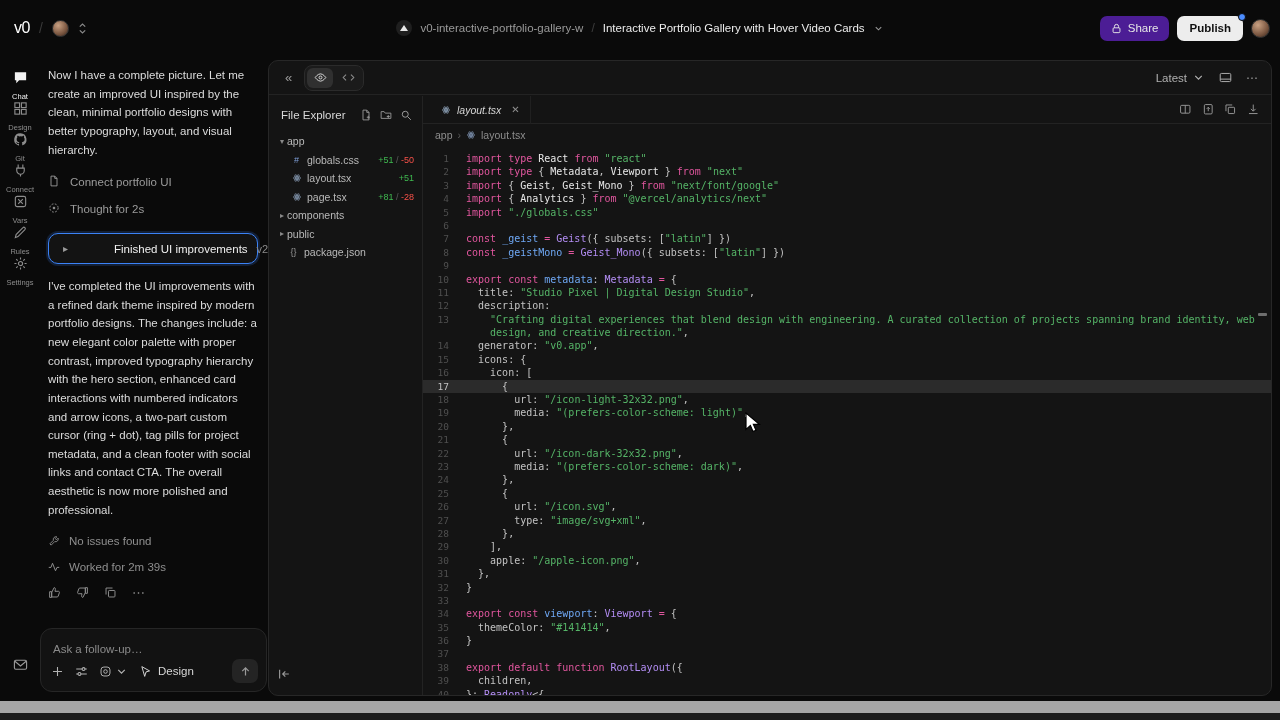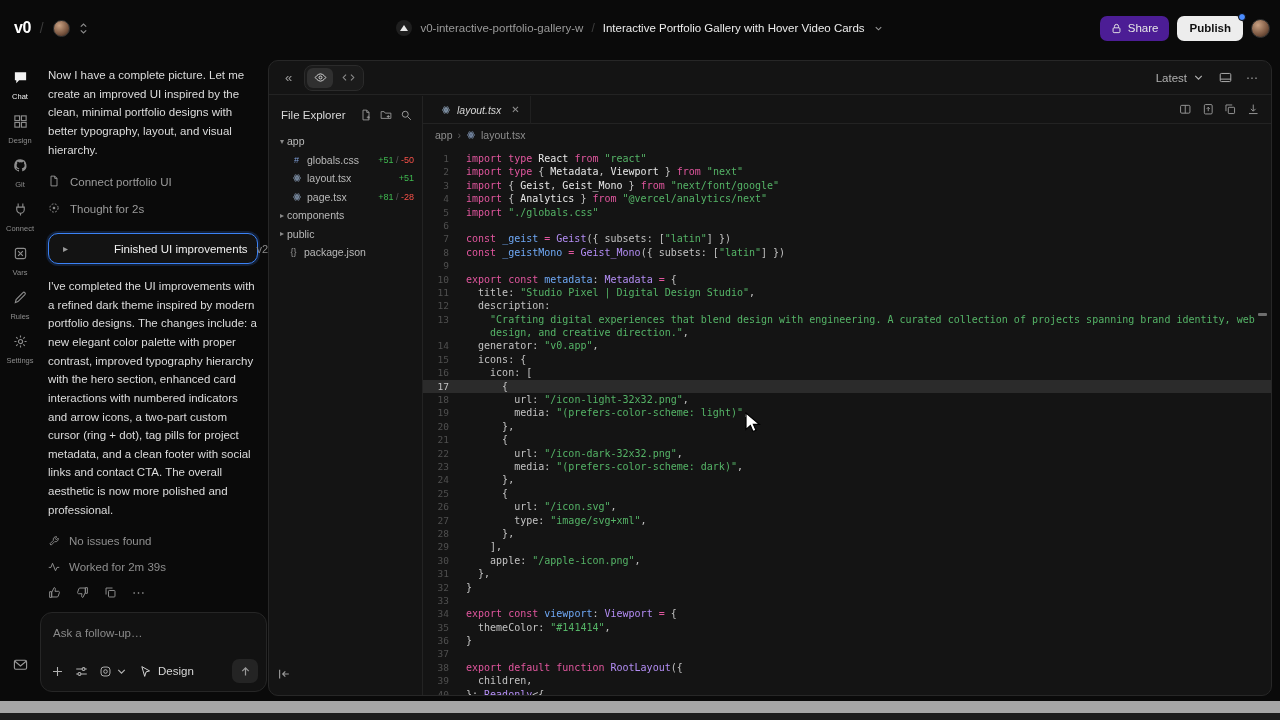--- a/index.html
+++ b/index.html
@@ -2,21 +2,21 @@
 <html><head>
 <meta charset="utf-8">
 <style>
   * { margin:0; padding:0; box-sizing:border-box; }
   html,body { width:1280px; height:720px; overflow:hidden; background:#0a0a0a;
     font-family:"Liberation Sans", sans-serif; color:#ddd; }
 
   
   .topbar { position:absolute; left:0; top:0; width:1280px; height:56px; display:flex; align-items:center; }
   .tb-left { display:flex; align-items:center; gap:9px; padding-left:14px; }
-  .logo { font-weight:700; font-size:16px; color:#fff; letter-spacing:-0.5px; }
+  .logo { font-weight:400; font-size:16px; color:#fff; letter-spacing:-0.5px; }
   .tb-slash { color:#3a3a3a; font-size:14px; }
   .avatar { width:17px; height:17px; border-radius:50%;
     background:radial-gradient(circle at 35% 30%, #c9a183, #7a5640 60%, #2e2019); border:1px solid #333; }
   .updown { color:#8a8a8a; display:flex; }
   .tb-center { position:absolute; left:0; right:0; top:0; height:56px; display:flex; align-items:center; justify-content:center; gap:8px; pointer-events:none; }
   .tb-center > * { pointer-events:auto; }
   .vcircle { width:16px; height:16px; border-radius:50%; background:#1f1f1f; display:flex; align-items:center; justify-content:center; }
   .vtri { width:0; height:0; border-left:4px solid transparent; border-right:4px solid transparent; border-bottom:6px solid #e8e8e8; }
   .proj { color:#9a9a9a; font-size:11.5px; }
   .crumb-sep { color:#3f3f3f; font-size:12px; }
@@ -49,21 +49,21 @@
   .vcard .chev { color:#9a9a9a; font-size:10px; }
   .vcard .vtitle { color:#f0f0f0; font-size:11.5px; white-space:nowrap;margin-left:37px; }
   .vcard .vver { color:#8a8a8a; font-size:11px; }
   .vcard .vdots { margin-left:auto; color:#9a9a9a; letter-spacing:1px; font-size:12px; cursor:pointer; }
   .statusrow { display:flex; align-items:center; gap:9px; height:26px; color:#8f8f8f; font-size:11.5px; }
   .statusrow svg { width:12px; height:12px; }
   .actions { display:flex; align-items:center; gap:15px; margin-top:5px; color:#8f8f8f; }
   .actions svg { width:13px; height:13px; cursor:pointer; }
   .actions .dots { font-size:13px; letter-spacing:1px; cursor:pointer; }
 
-  .followup { position:absolute; left:0px; bottom:28px; width:227px; height:80px; background:#121212;
+  .followup { position:absolute; left:0px; bottom:28px; width:227px; height:64px; background:#121212;
     border:1px solid #262626; border-radius:12px; padding:10px 10px 8px 12px;margin-top:44px; }
   .followup input { width:100%; background:transparent; border:none; outline:none; color:#cfcfcf;
     font-size:11.5px; font-family:"Liberation Sans",sans-serif; }
   .followup input::placeholder { color:#8a8a8a; }
   .fu-row { position:absolute; left:10px; right:8px; bottom:8px; display:flex; align-items:center; gap:11px; color:#b3b3b3; }
   .fu-row svg { width:13px; height:13px; }
   .fu-design { display:flex; align-items:center; gap:6px; font-size:11.5px; color:#d6d6d6; cursor:pointer; }
   .fu-send { margin-left:auto; width:26px; height:24px; border-radius:7px; background:#242424;
     display:flex; align-items:center; justify-content:center; color:#9a9a9a; cursor:pointer; }
   .fu-src { display:flex; align-items:center; gap:3px; cursor:pointer; }
@@ -163,21 +163,21 @@
     </span>
     <span class="btn-publish">
       <span>Publish</span>
       <span class="pub-dot"></span>
     </span>
     <span class="avatar big"></span>
   </div>
 </div>
 
 <div class="rail">
-  <div id="rail-items" style="display: flex; flex-direction: column; gap: 13px; align-items: center;">
+  <div id="rail-items" style="display: flex; flex-direction: column; align-items: center;">
       <div class="rail-item active">
         <span><svg viewBox="0 0 16 16">
             <path d="M2 2.5h12v8.5H6.5L3.5 14v-3H2z" fill="currentColor"></path>
           </svg></span>
         <span class="rlabel">Chat</span>
       </div>
       <div class="rail-item">
         <span><svg viewBox="0 0 16 16" fill="none" stroke="currentColor" stroke-width="1.2">
             <rect x="2" y="2" width="5" height="5"></rect>
             <rect x="9" y="2" width="5" height="5"></rect>

